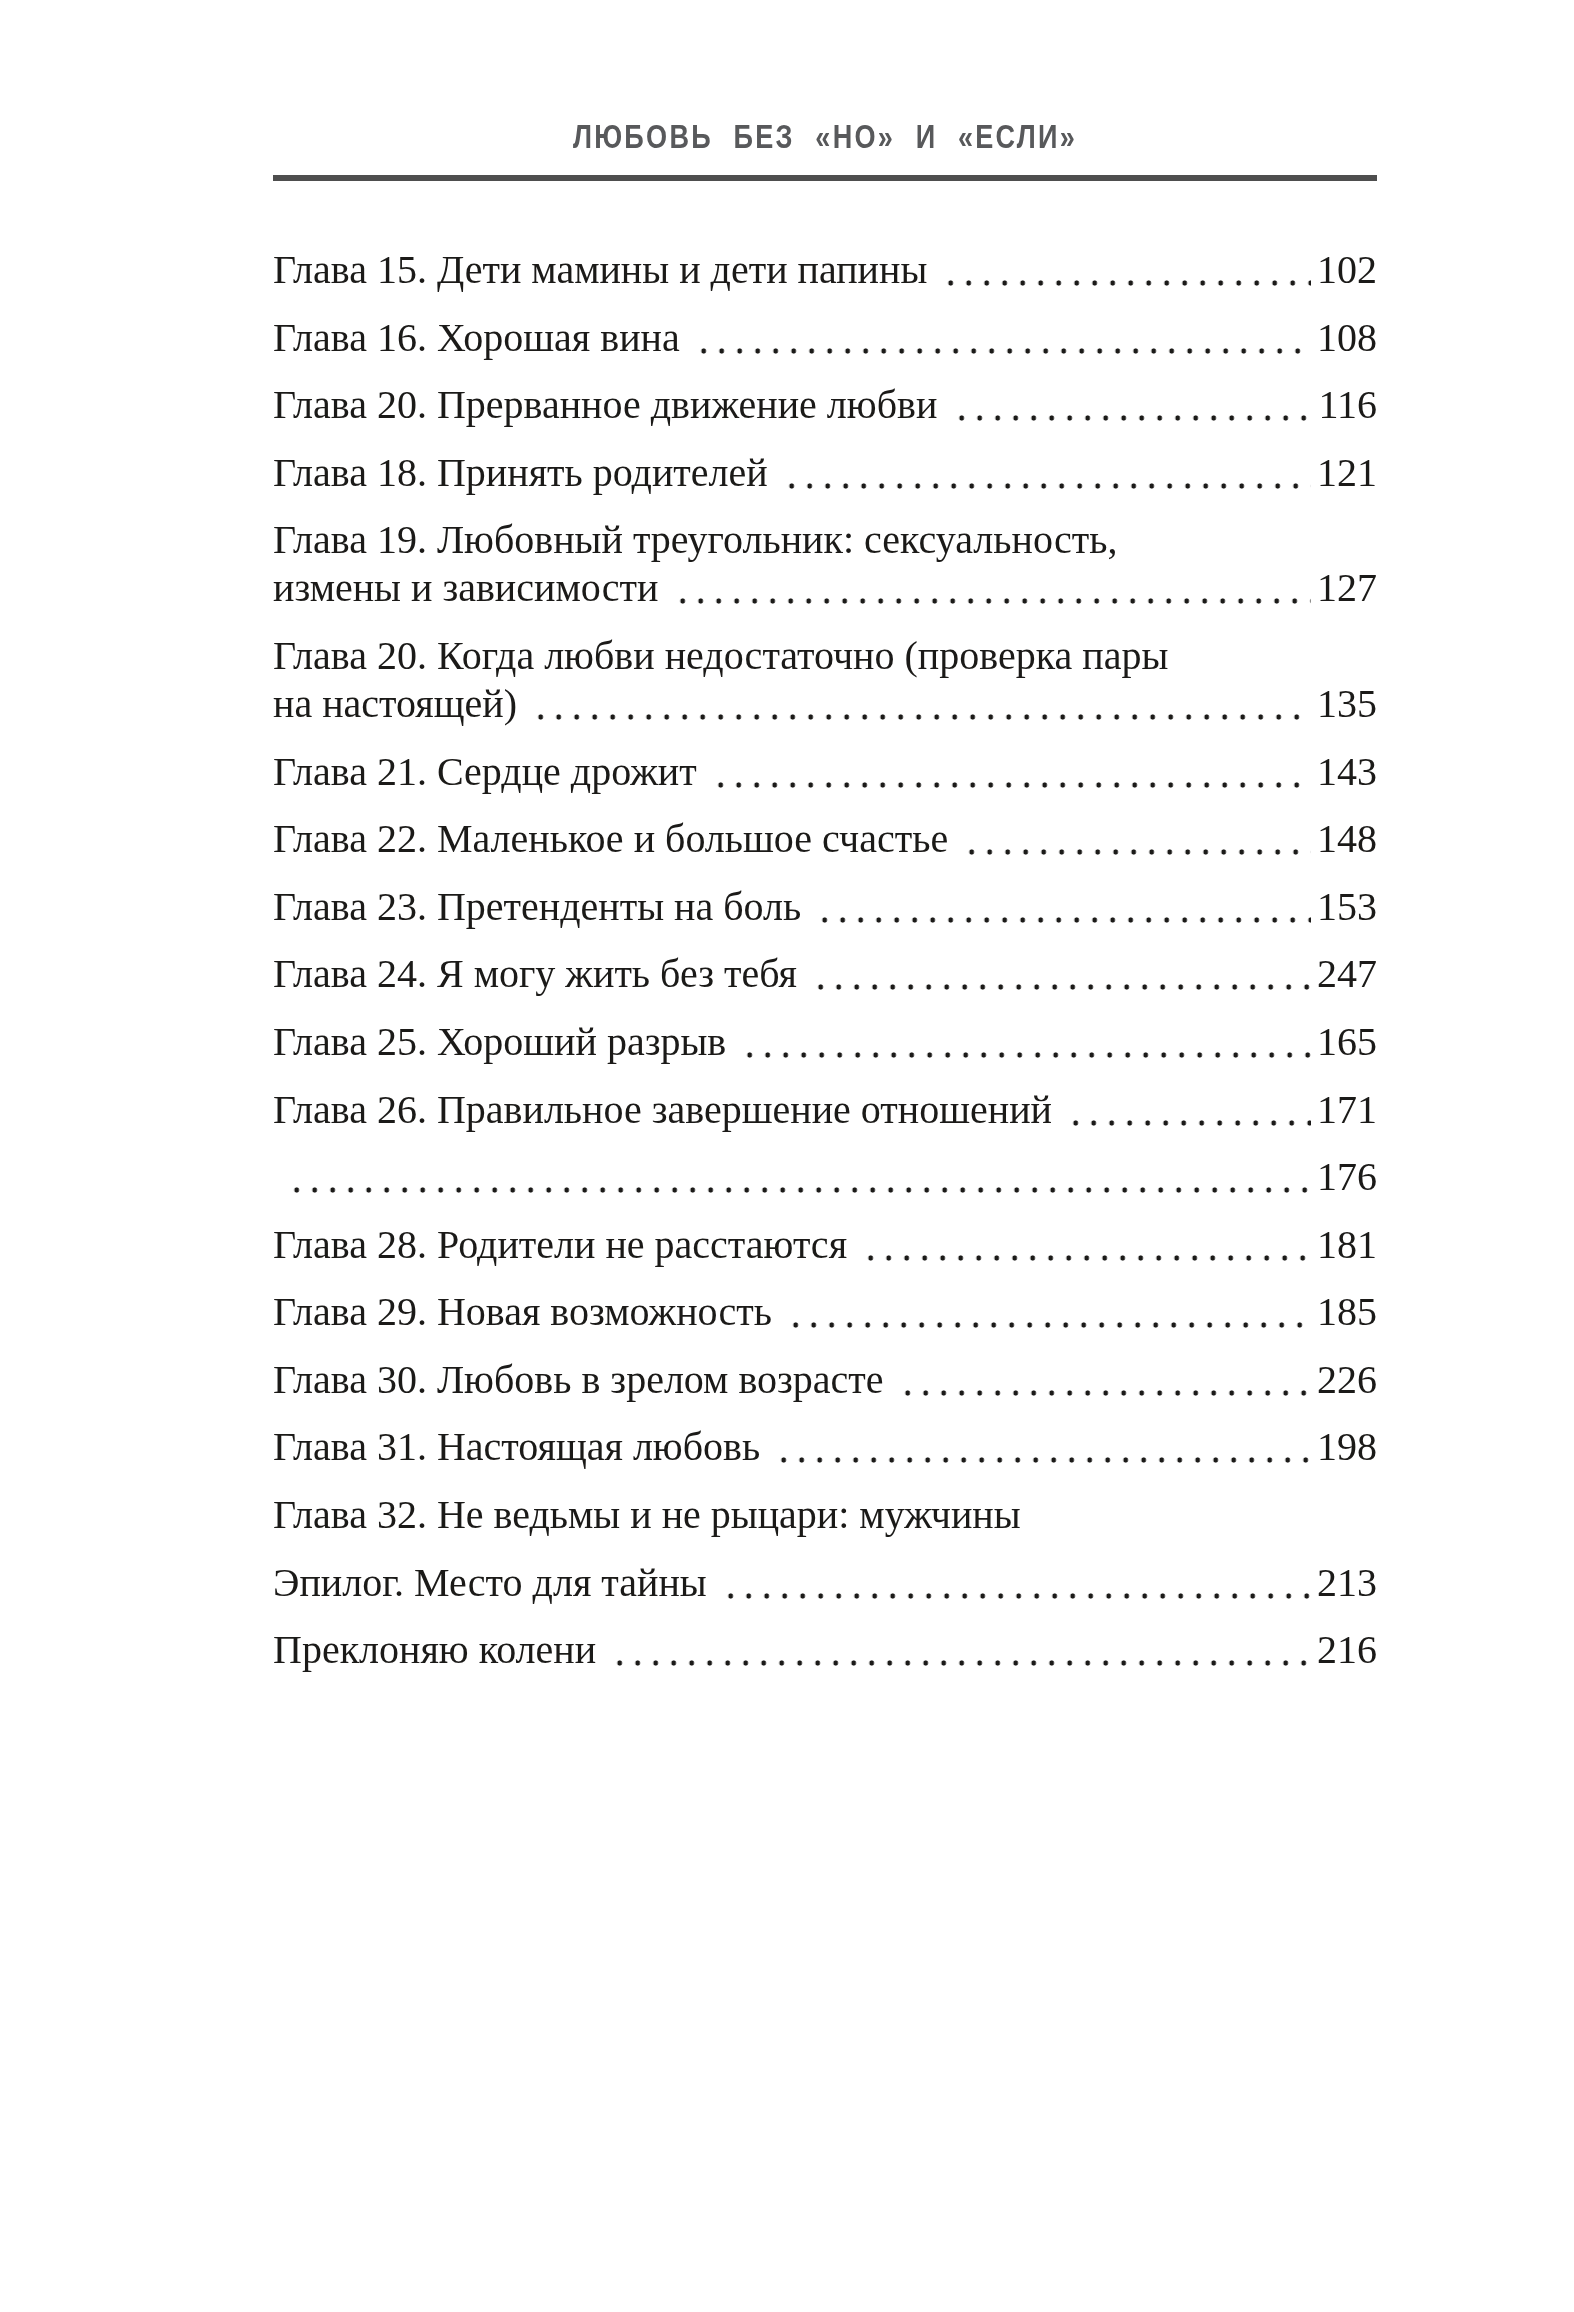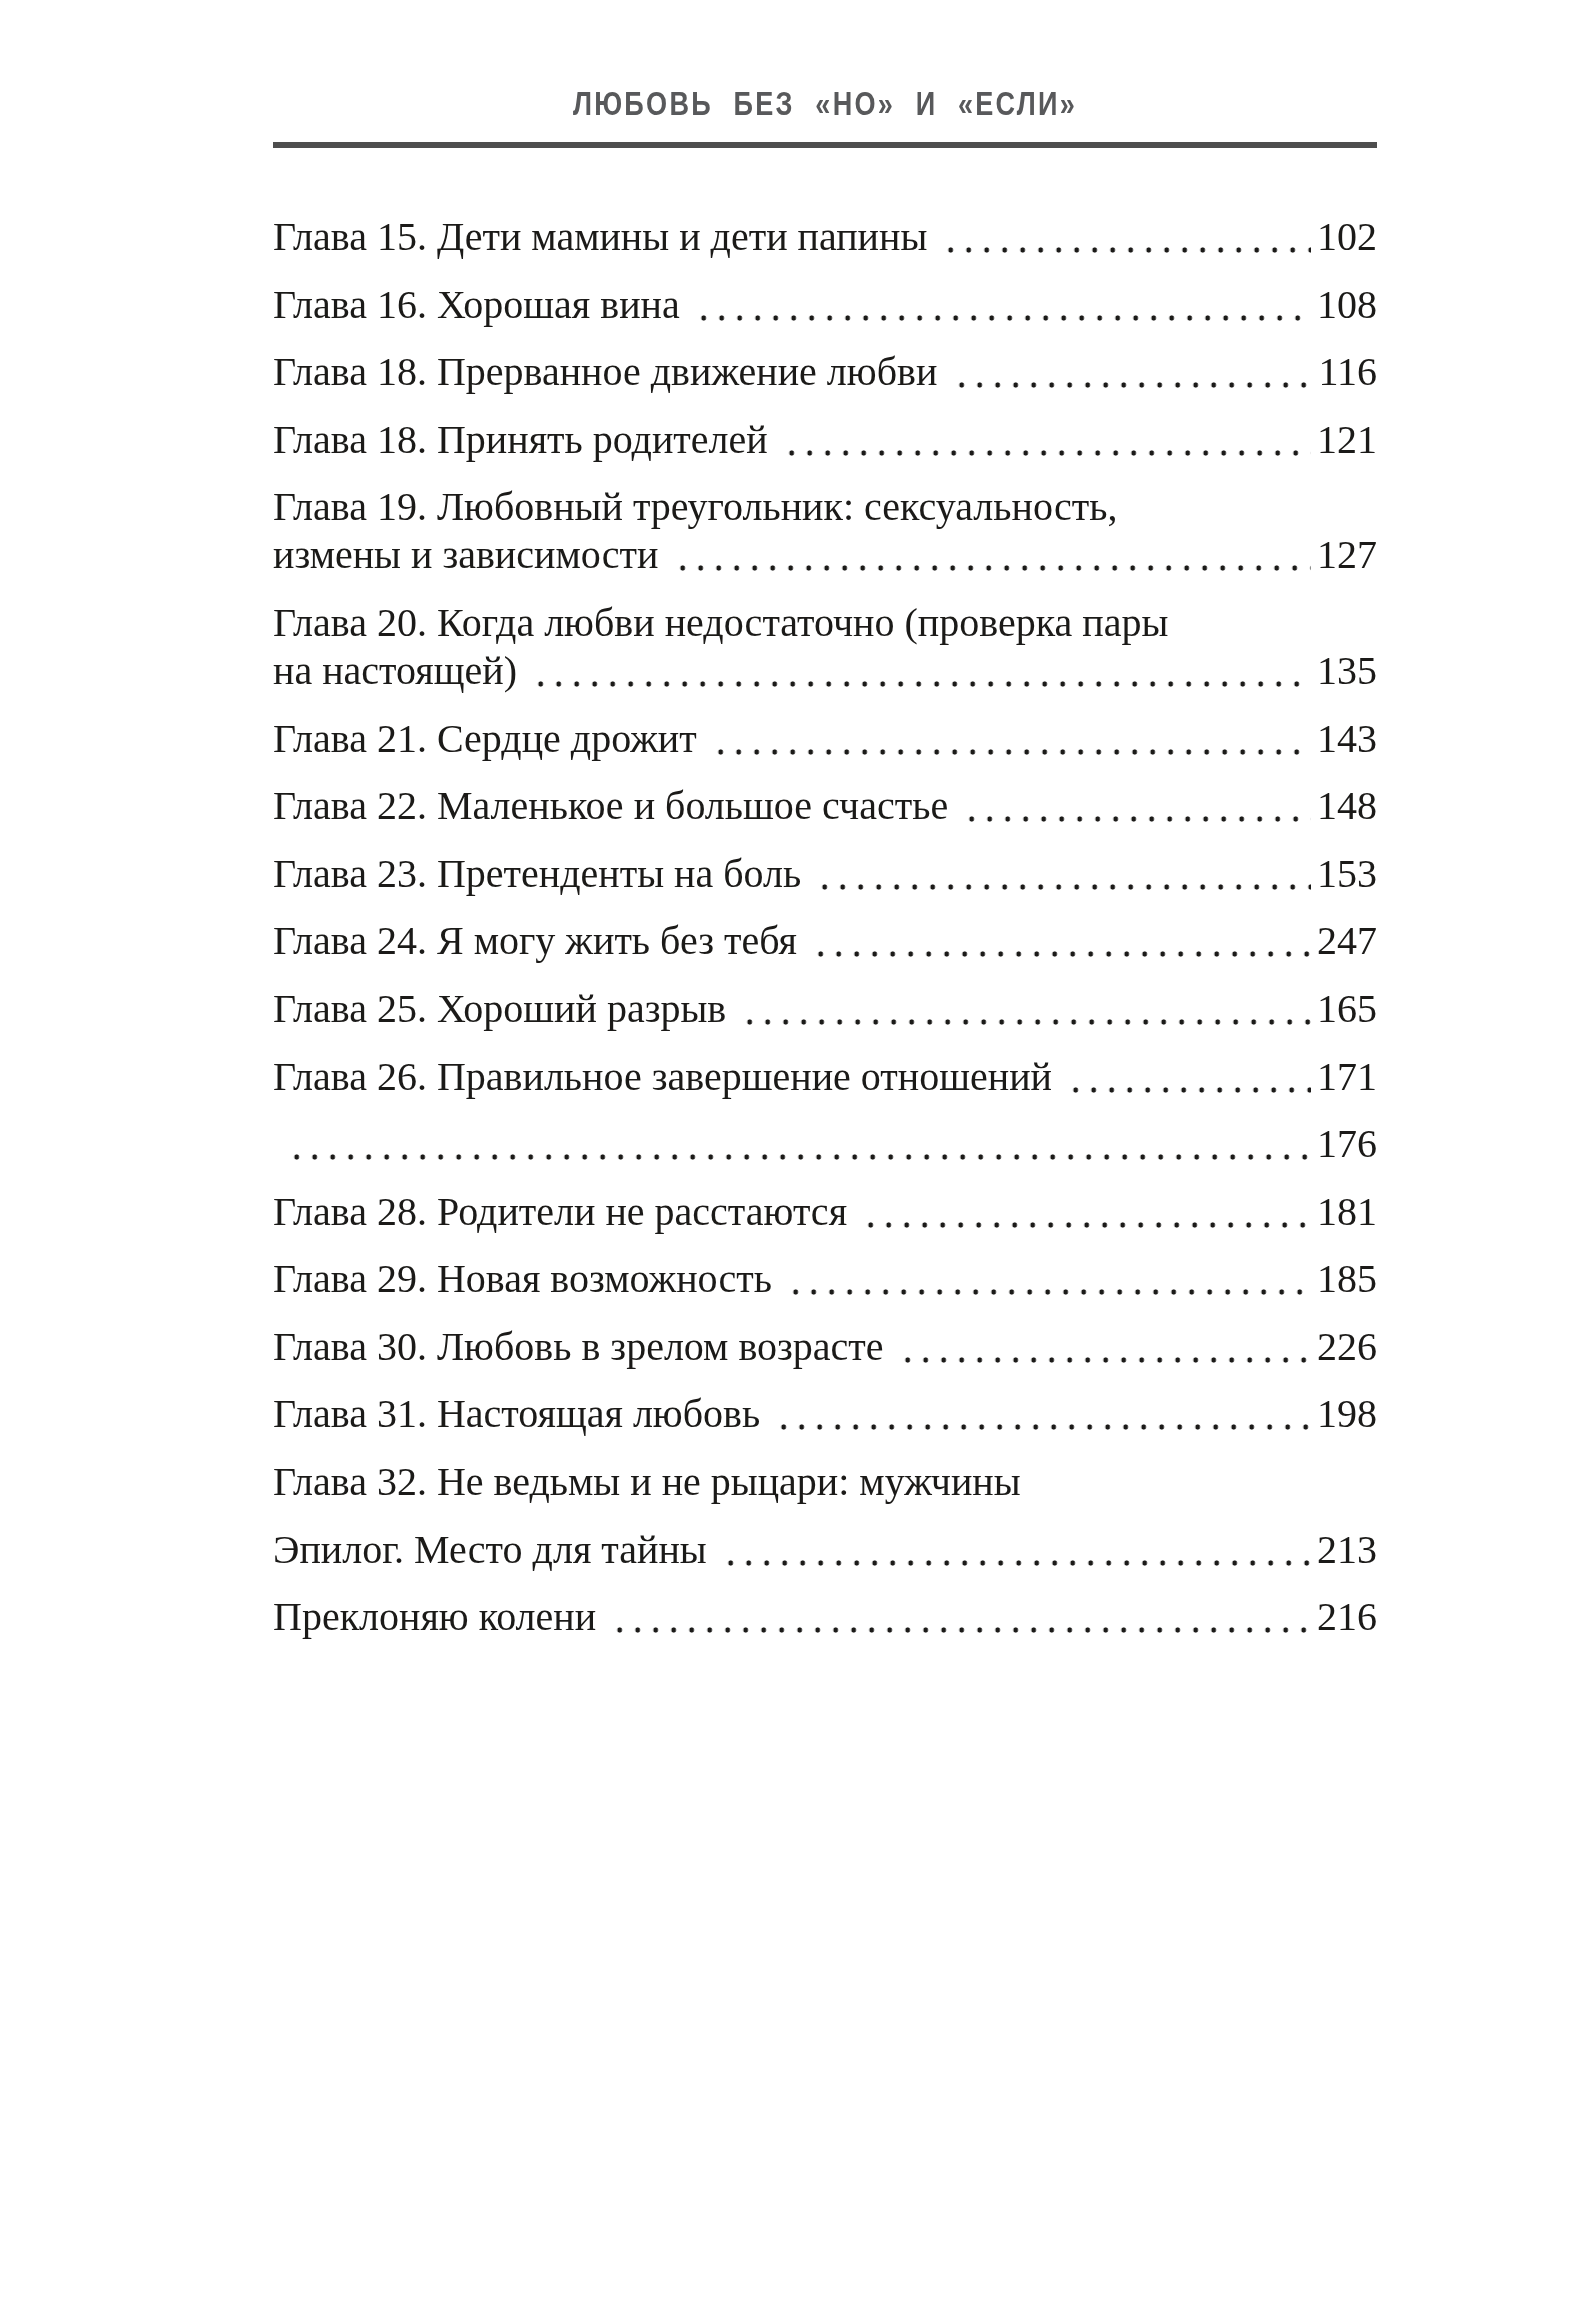--- a/index.html
+++ b/index.html
@@ -7,21 +7,21 @@
     width: 1575px;
     height: 2313px;
     background: var(--c-bg, #ffffff);
     overflow: hidden;
     font-family: "Liberation Serif", "DejaVu Serif", serif;
   }
   .page {
     box-sizing: border-box;
     width: 1104px;
     margin-left: 273px;
-    padding-top: 86px;
+    padding-top: 119px;
   }
   .head-title {
     text-align: center;
     font-family: "Liberation Sans", sans-serif;
     font-weight: 700;
     font-size: 33px;
     line-height: 35px;
     color: var(--c-header, #58595b);
     letter-spacing: 2.8px;
     word-spacing: 13px;
@@ -74,21 +74,21 @@
         </div>
         <div class="entry">
           <div class="line row">
             <span class="t">Глава 16. Хорошая вина</span>
             <span class="leader"></span>
             <span class="pg">108</span>
           </div>
         </div>
         <div class="entry">
           <div class="line row">
-            <span class="t">Глава 18. Прерванное движение любви</span>
+            <span class="t">Глава 20. Прерванное движение любви</span>
             <span class="leader"></span>
             <span class="pg">116</span>
           </div>
         </div>
         <div class="entry">
           <div class="line row">
             <span class="t">Глава 18. Принять родителей</span>
             <span class="leader"></span>
             <span class="pg">121</span>
           </div>

